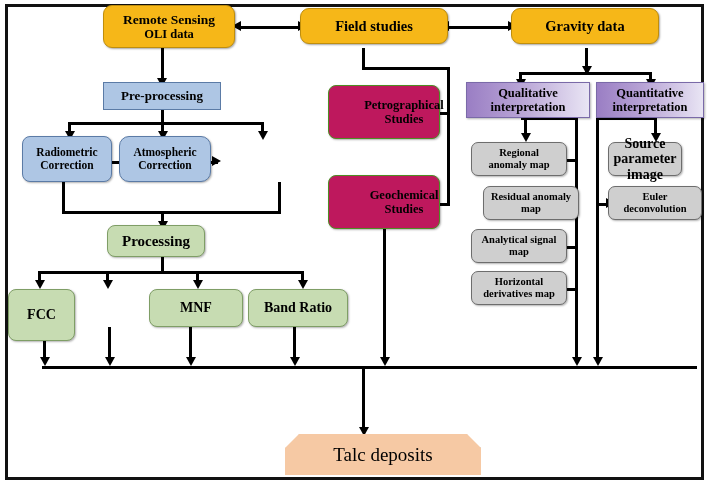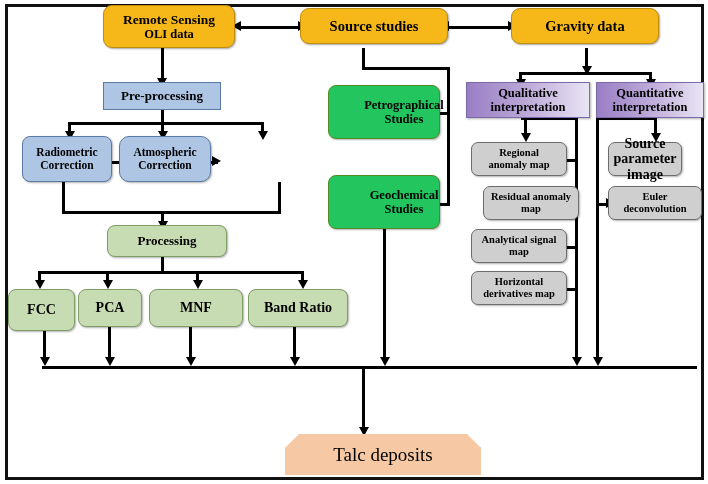--- a/index.html
+++ b/index.html
@@ -15,21 +15,21 @@
     position:absolute;box-sizing:border-box;display:flex;
     align-items:center;justify-content:center;text-align:center;
     font-weight:bold;color:#000000;line-height:1.12;
     border:1px solid #4a4a4a;z-index:5;
   }
   .gold{background:#f6b718;border:1px solid #c08e0c;border-radius:9px;
         box-shadow:1px 1px 2px rgba(0,0,0,.35);}
   .blue{background:#aec6e4;border:1px solid #5b7ba6;}
   .bluer{background:#aec6e4;border:1px solid #5b7ba6;border-radius:8px;
          box-shadow:1px 1px 2px rgba(0,0,0,.3);}
-  .green-dark{background:#22c55e;border:1px solid #4f8c24;border-radius:8px;
+  .green-dark{background:#be185d;border:1px solid #4f8c24;border-radius:8px;
               box-shadow:1px 1px 2px rgba(0,0,0,.3);padding-left:40px;}
   .green-light{background:#c7dcb2;border:1px solid #7f9e66;border-radius:8px;
                box-shadow:1px 1px 2px rgba(0,0,0,.3);}
   .gray{background:#cfcfcf;border:1px solid #6d6d6d;border-radius:7px;
         box-shadow:1px 1px 2px rgba(0,0,0,.3);}
   .purple{background:linear-gradient(to right,#9a7ec4 0%,#b9a5d6 45%,#e9e5f4 100%);
           border:1px solid #7a6aa8;box-shadow:1px 1px 2px rgba(0,0,0,.3);}
   .talc{
     background:#f6c9a4;border:1px solid #8d6a4c;
     clip-path:polygon(14px 0,calc(100% - 14px) 0,100% 14px,100% 100%,0 100%,0 14px);
@@ -152,46 +152,45 @@
   <div class="ln v" style="left:362px;top:366px;height:64px;"></div>
   <div class="ar ar-d" style="left:358.5px;top:427px;"></div>
 
   <div class="node gold" style="left:103px;top:5px;width:132px;height:43px;font-size:13.5px;">
     <div>
       <div>Remote Sensing</div>
       <div style="font-size:12.5px;">OLI data</div>
     </div>
   </div>
 
-  <div class="node gold" style="left:300px;top:8px;width:148px;height:36px;font-size:14.5px;">Source studies</div>
+  <div class="node gold" style="left:300px;top:8px;width:148px;height:36px;font-size:14.5px;">Field studies</div>
 
   <div class="node blue" style="left:103px;top:82px;width:118px;height:28px;font-size:13px;">Pre-processing</div>
 
   <div class="node gold" style="left:511px;top:8px;width:148px;height:36px;font-size:14.5px;">Gravity data</div>
 
   <div class="node bluer" style="left:22px;top:136px;width:90px;height:46px;font-size:11.5px;">
     <div>
       <div>Radiometric</div>
       <div>Correction</div>
     </div>
   </div>
 
   <div class="node bluer" style="left:119px;top:136px;width:92px;height:46px;font-size:11.5px;border-radius:10px;">
     <div>
       <div>Atmospheric</div>
       <div>Correction</div>
     </div>
   </div>
 
 
-  <div class="node green-light" style="left:107px;top:225px;width:120px;height:32px;font-size:13px;">Processing</div>
-
-  <div class="node green-light" style="left:8px;top:289px;width:67px;height:42px;font-size:14px;">FCC</div>
-
-  <div class="node green-light" style="left:78px;top:289px;width:64px;height:38px;font-size:14px;">PCA</div>
+  <div class="node green-light" style="left:107px;top:225px;width:98px;height:32px;font-size:15px;">Processing</div>
+
+  <div class="node green-light" style="left:8px;top:289px;width:67px;height:52px;font-size:14px;">FCC</div>
+
 
   <div class="node green-light" style="left:248px;top:289px;width:100px;height:38px;font-size:14px;">Band Ratio</div>
 
   <div class="node green-light" style="left:149px;top:289px;width:94px;height:38px;font-size:14px;">MNF</div>
 
   <div class="node green-dark" style="left:328px;top:85px;width:112px;height:54px;font-size:12.5px;">
     <div>
       <div>Petrographical</div>
       <div>Studies</div>
     </div>

